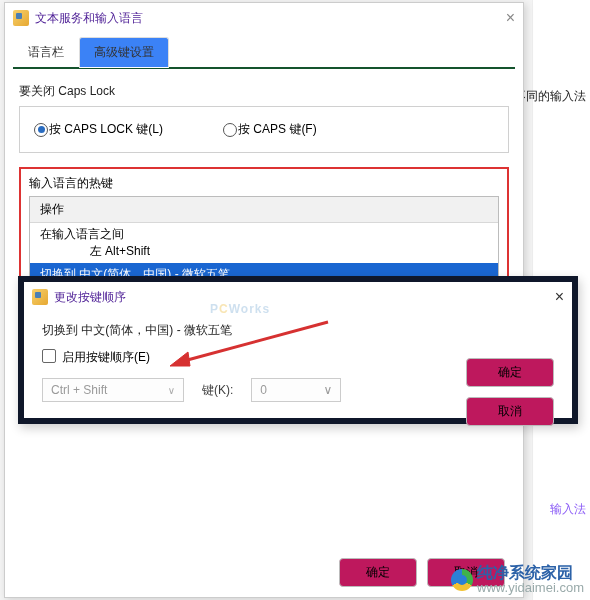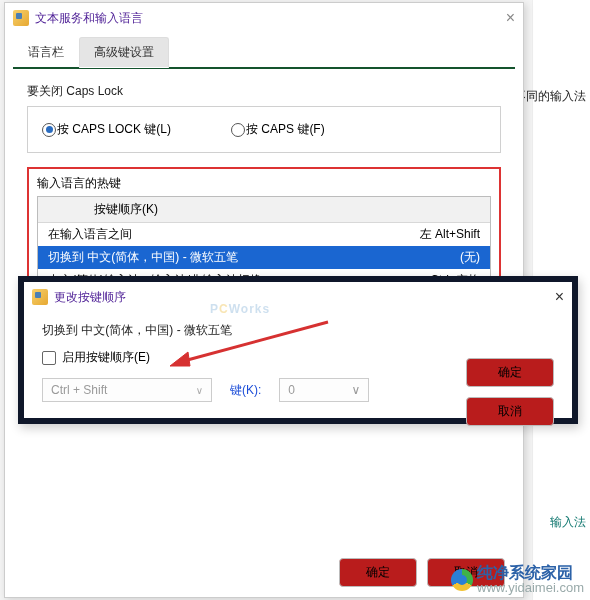--- a/index.html
+++ b/index.html
@@ -7,76 +7,76 @@
 
 .main-dialog { position: absolute; left: 4px; top: 2px; width: 520px; height: 596px; background: #fff; border: 1px solid #ccc; box-shadow: 2px 2px 8px rgba(0,0,0,0.15); }
 .titlebar { height: 30px; display: flex; align-items: center; padding: 0 8px; }
 .titlebar-icon { width: 16px; height: 16px; background: linear-gradient(135deg, #f7d06b, #e6a832); border-radius: 2px; margin-right: 6px; position: relative; }
 .titlebar-icon::after { content: ""; position: absolute; left: 3px; top: 3px; width: 6px; height: 6px; background: #4a7fb5; border-radius: 1px; }
 .titlebar-title { flex: 1; color: #4c1d95; }
 .titlebar-close { color: #888; font-size: 16px; cursor: pointer; }
 
 .tab-row { display: flex; border-bottom: 2px solid #14532d; margin: 4px 8px 0 8px; }
 .tab { padding: 6px 14px; border: 1px solid transparent; margin-bottom: -1px; cursor: pointer; color: #333; }
-.tab.active { border-color: #ddd #ddd #fff #ddd; background: #e5e5e5; border-top-left-radius: 3px; border-top-right-radius: 3px; text-align: center; }
-
-.content { padding: 14px 22px; }
+.tab.active { border-color: #ddd #ddd #fff #ddd; background: #3b82f6; border-top-left-radius: 3px; border-top-right-radius: 3px; text-align: center; }
+
+.content { padding: 14px 14px; }
 
 .group-label { margin-bottom: 6px; color: #222; }
 .caps-group { border: 1px solid #d0d0d0; padding: 10px 14px 14px 14px; margin-bottom: 14px; }
 .caps-opts { display: flex; gap: 60px; margin-top: 4px; }
 .radio-opt { display: flex; align-items: center; gap: 1px; cursor: pointer; }
 .radio-dot { width: 14px; height: 14px; border: 1px solid #555; border-radius: 50%; display: inline-flex; align-items: center; justify-content: center; }
 .radio-dot.on::after { content: ""; width: 7px; height: 7px; background: #2a6cc0; border-radius: 50%; }
 
 .hotkey-group { border: 2px solid #d33; padding: 6px 8px 10px 8px; }
 .hotkey-group .section-title { margin-bottom: 4px; }
 .hk-table { border: 1px solid #bcbcbc; }
 .hk-head { display: flex; background: #f1f1f1; padding: 4px 10px; border-bottom: 1px solid #d8d8d8; }
 .hk-head .col-a { flex: 1; }
 .hk-head .col-b { width: 110px; text-align: right; }
-.hk-row { display: flex; padding: 3px 10px; cursor: pointer; }
+.hk-row { display: flex; padding: 3px 10px; cursor: pointer; flex-direction: column; }
 .hk-row .col-a { flex: 1; }
 .hk-row .col-b { width: 110px; text-align: right; }
 .hk-row.sel { background: #1a66d1; color: #fff; }
 
 .btn-row { display: flex; justify-content: center; margin-top: 18px; }
-.win-btn { min-width: 120px; padding: 5px 18px; background: #b91c1c; border: 1px solid #bbb; border-radius: 4px; cursor: pointer; text-align: center; }
+.win-btn { min-width: 120px; padding: 5px 18px; background: #be185d; border: 1px solid #bbb; border-radius: 4px; cursor: pointer; text-align: center; }
 .red-frame { border: 2px solid #d33; padding: 2px; display: inline-block; }
 
 .bottom-btns { position: absolute; left: 0; right: 0; bottom: 10px; display: flex; justify-content: flex-end; gap: 10px; padding: 0 18px; }
 
 
 .sub-dialog { position: absolute; left: 18px; top: 276px; width: 560px; background: #fff; border: 6px solid #0f172a; box-shadow: 2px 4px 10px rgba(0,0,0,0.2); }
 .sub-titlebar { height: 30px; display: flex; align-items: center; padding: 0 8px; }
 .sub-close { color: #333; font-size: 16px; cursor: pointer; }
 .sub-body { padding: 10px 18px 16px 18px; position: relative; }
 .sub-desc { margin-bottom: 10px; color: #222; }
-.chk-row { display: flex; align-items: center; gap: 6px; margin-bottom: 12px; cursor: pointer; }
+.chk-row { display: flex; align-items: flex-start; gap: 6px; margin-bottom: 12px; cursor: pointer; }
 .chk-box { width: 14px; height: 14px; border: 1px solid #666; border-radius: 2px; background: #fff; }
 .sub-controls { display: flex; align-items: center; gap: 18px; }
-.combo { width: 170px; padding: 4px 8px; border: 1px solid #ccc; color: #9a9a9a; display: flex; justify-content: space-between; align-items: center; background: #fdfdfd; }
+.combo { width: 142px; padding: 4px 8px; border: 1px solid #ccc; color: #9a9a9a; display: flex; justify-content: space-between; align-items: center; background: #fdfdfd; }
 .combo .chev { font-size: 10px; color: #aaa; }
-.key-lbl { color: #1d4ed8; }
+.key-lbl { color: #404040; }
 .key-combo { width: 90px; padding: 4px 8px; border: 1px solid #ccc; color: #9a9a9a; display: flex; justify-content: space-between; align-items: center; background: #fdfdfd; }
 .sub-right { position: absolute; right: 18px; top: 46px; display: flex; flex-direction: column; gap: 10px; }
 .sub-right .win-btn { min-width: 88px; }
 
 
 .arrow { position: absolute; left: 168px; top: 318px; width: 170px; height: 50px; pointer-events: none; }
 .arrow svg line, .arrow svg polygon { stroke: #d63131; fill: #d63131; }
 
 
 .wm { position: absolute; left: 210px; top: 282px; font-size: 34px; font-weight: 700; letter-spacing: 1px; color: rgba(60,130,190,0.25); pointer-events: none; }
 .wm .o { color: rgba(235,180,40,0.35); }
 
 
 .right-strip { position: absolute; right: 0; top: 0; width: 58px; height: 600px; background: #fff; border-left: 1px solid #eee; }
 .right-strip .frag1 { position: absolute; top: 88px; right: 4px; color: #222; white-space: nowrap; }
-.right-strip .frag2 { position: absolute; top: 514px; right: 4px; color: #0f766e; white-space: nowrap; }
+.right-strip .frag2 { position: absolute; top: 501px; right: 4px; color: #8b5cf6; white-space: nowrap; }
 .logo { position: absolute; right: 6px; bottom: 6px; display: flex; align-items: center; gap: 4px; }
 .logo-mark { width: 22px; height: 22px; border-radius: 50%; background: conic-gradient(#3fb34a 0 120deg, #f2c233 120deg 240deg, #2a7fd6 240deg 360deg); position: relative; }
 .logo-mark::after { content:""; position:absolute; left:6px; top:6px; width:10px; height:10px; background:#2a7fd6; border-radius:50%; }
 .logo-txt { font-size: 16px; color: #2c62a8; font-weight: 600; }
 .logo-sub { font-size: 13px; color: #9aa; }
 .logo-col { display:flex; flex-direction:column; line-height:1; }
 </style>
 </head>
 <body>
 
@@ -110,21 +110,21 @@
           <span class="radio-dot"></span>
           <span>按 CAPS 键(F)</span>
         </label>
       </div>
     </div>
 
     <div class="hotkey-group">
       <div class="section-title">输入语言的热键</div>
       <div class="hk-table">
         <div class="hk-head">
-          <span class="col-b">按键顺序(K)</span>
+          <span class="col-a">操作</span>
         </div>
         <div class="hk-row">
           <span class="col-a">在输入语言之间</span>
           <span class="col-b">左 Alt+Shift</span>
         </div>
         <div class="hk-row sel">
           <span class="col-a">切换到 中文(简体，中国) - 微软五笔</span>
           <span class="col-b">(无)</span>
         </div>
         <div class="hk-row">

